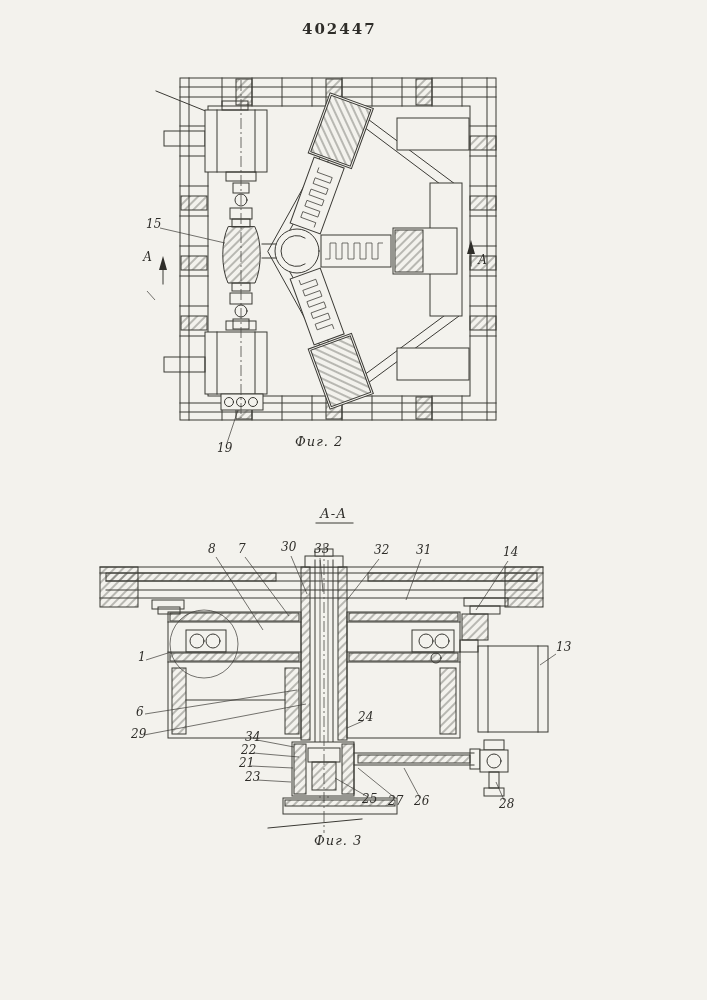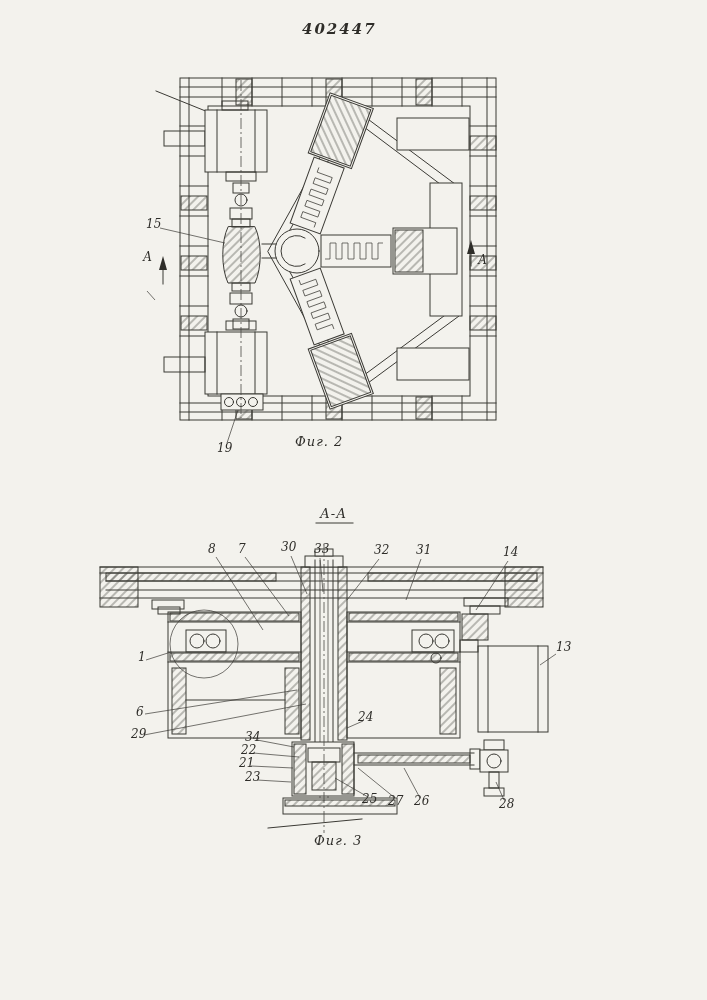--- a/index.html
+++ b/index.html
@@ -1,19 +1,19 @@
 <!DOCTYPE html>
 <html><head>
 <meta charset="utf-8">
 <style>
   html,body{margin:0;padding:0;background:#dddcd8;}
   .page{position:relative;width:707px;height:1000px;background:#f3f2ed;overflow:hidden;
         font-family:"DejaVu Serif",serif;}
   .patent-number{position:absolute;top:20px;left:302px;font-size:15px;font-weight:bold;
-        letter-spacing:2px;color:#2e2d29;font-style:italic;}
+        letter-spacing:2px;color:#2e2d29;}
   svg{position:absolute;top:0;left:0;}
   .ln{stroke:#3b3a35;stroke-width:1;fill:none;stroke-linecap:square;}
   .thin{stroke:#3b3a35;stroke-width:.7;fill:none;}
   .bg{fill:#f3f2ed;}
   .ht{fill:url(#hatch);}
   .cl{stroke:#4a4944;stroke-width:.8;fill:none;stroke-dasharray:11 3 2 3;}
   .arrow{fill:#2e2d29;stroke:none;}
   text{font-family:"DejaVu Serif",serif;font-style:italic;font-size:12px;fill:#2e2d29;}
   text.cap{font-size:13px;letter-spacing:1px;}
 </style>

